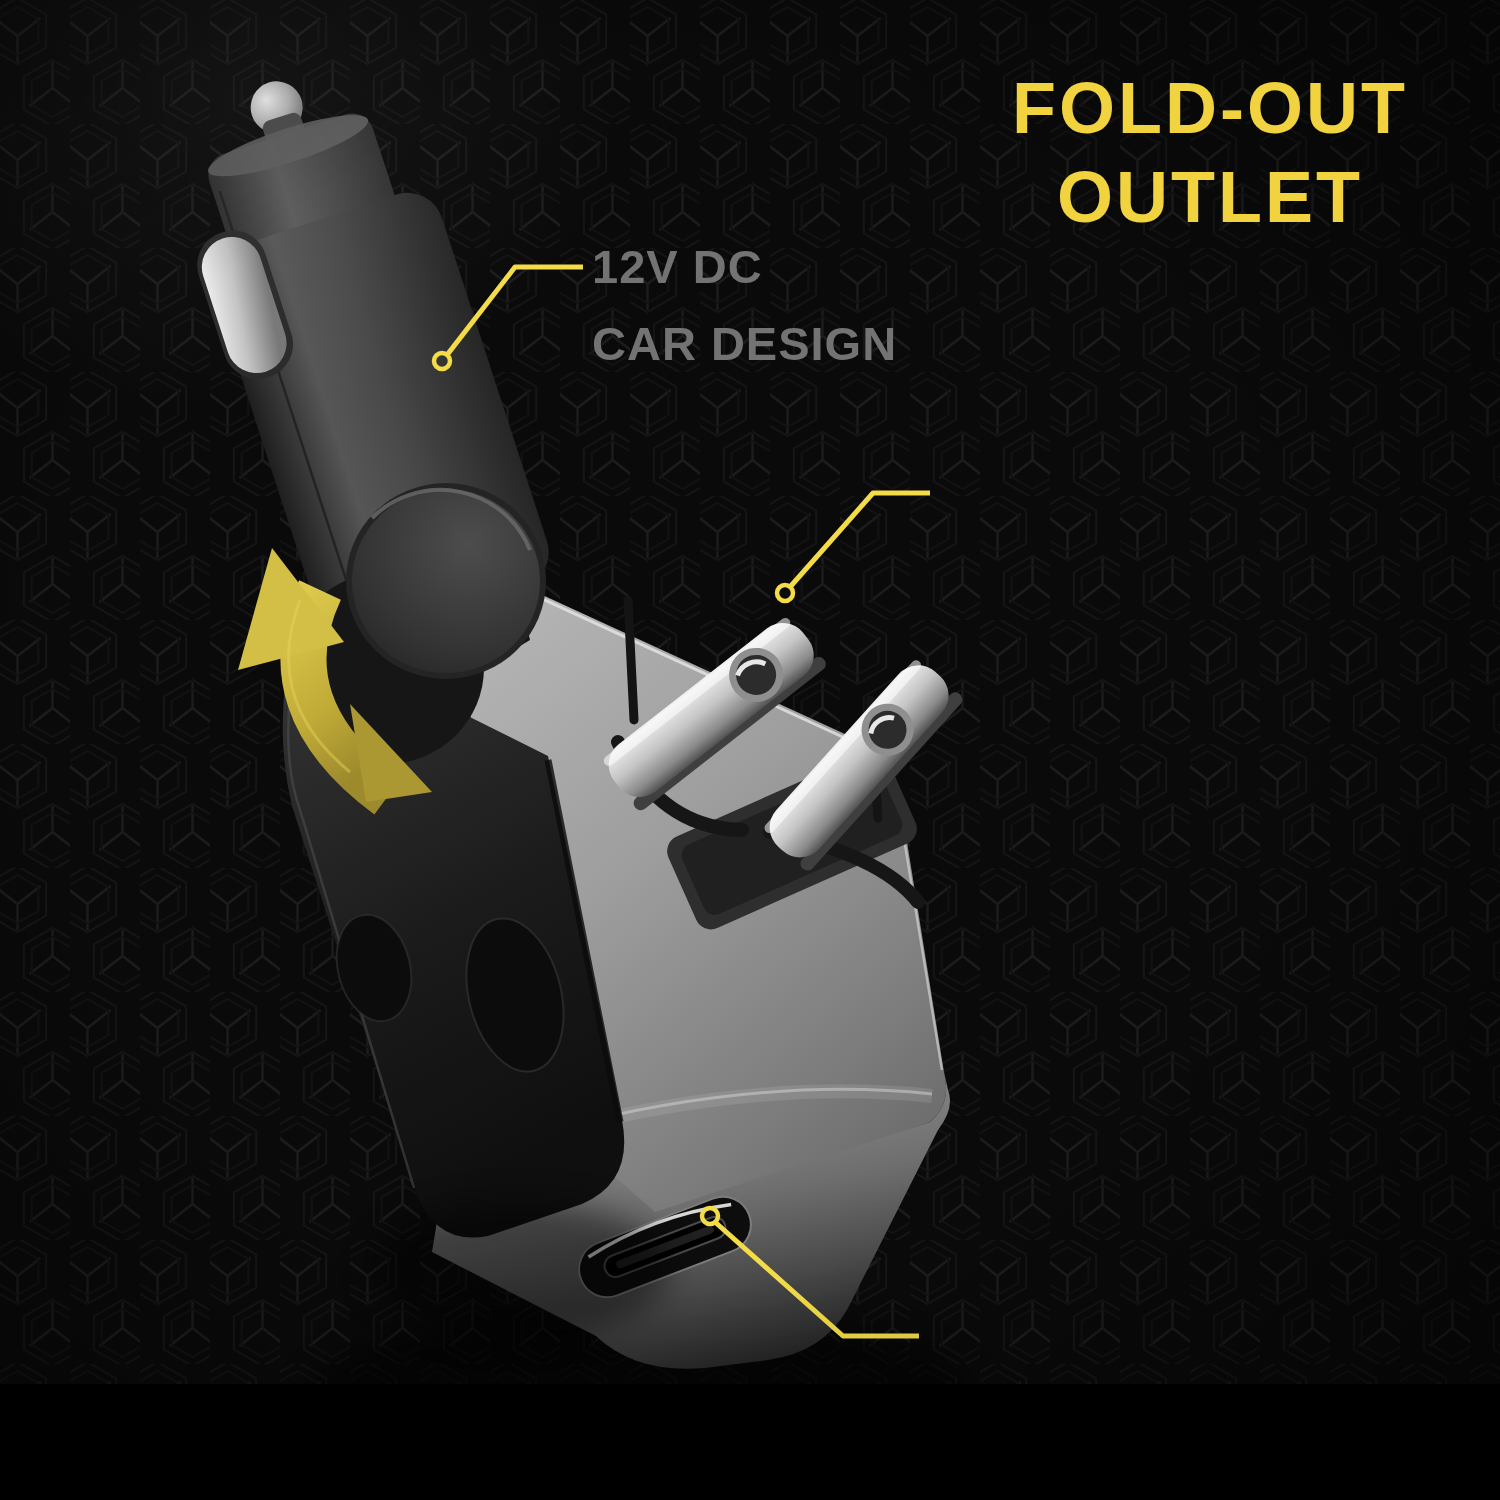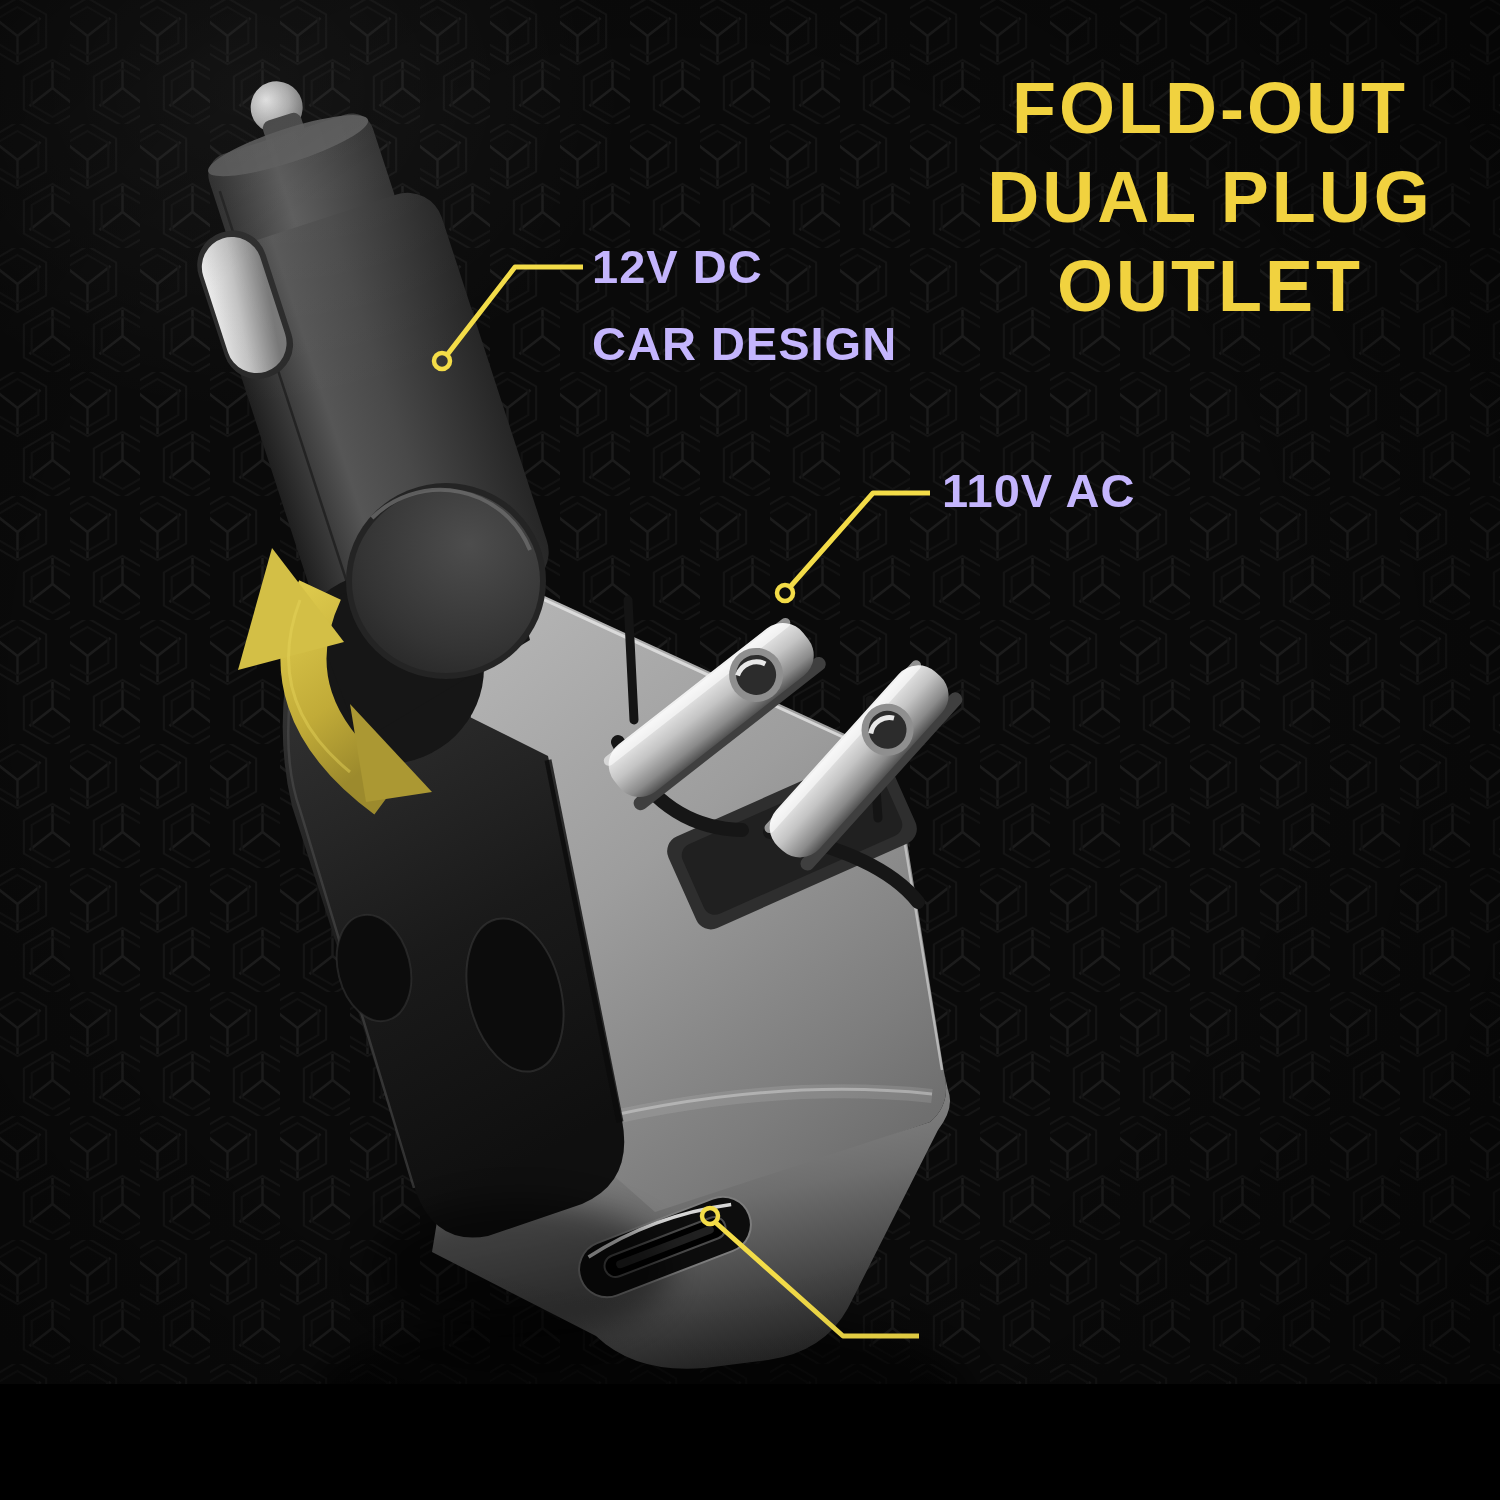--- a/index.html
+++ b/index.html
@@ -12,21 +12,21 @@
   .overlay{position:absolute;left:0;top:0;width:1500px;height:1500px;pointer-events:none;}
   #toplight{background:radial-gradient(600px 500px at 16% 6%, rgba(255,255,255,0.05), rgba(255,255,255,0) 65%);}
   #vignette{background:radial-gradient(1150px 1150px at 44% 46%, rgba(0,0,0,0) 52%, rgba(0,0,0,0.50) 100%);}
 
   .title{
     position:absolute;left:975px;top:64px;width:470px;
     text-align:center;color:#F1D23F;
     font-weight:700;font-size:72px;line-height:89px;letter-spacing:3px;
   }
   .callout{
-    position:absolute;color:#c4b5fd;font-weight:700;
+    position:absolute;color:#737373;font-weight:700;
     font-size:47px;line-height:77px;letter-spacing:1px;white-space:nowrap;
   }
   #callout-car{left:592px;top:228px;}
   #callout-wall{left:942px;top:452px;}
   #callout-usb{left:930px;top:1296px;}
   .reg{font-size:45%;vertical-align:super;letter-spacing:0;}
 </style>
 </head>
 <body>
 
@@ -224,29 +224,27 @@
     <circle cx="785" cy="593" r="8"></circle>
     <circle cx="710" cy="1216" r="8"></circle>
   </g>
 </svg>
 
 <div id="toplight" class="overlay"></div>
 <div id="vignette" class="overlay"></div>
 
 <div class="title">
   <div>FOLD-OUT</div>
-  <div>DUAL PLUG</div>
   <div>OUTLET</div>
 </div>
 
 <div id="callout-car" class="callout">
   <div>12V DC</div>
   <div>CAR DESIGN</div>
 </div>
 
 <div id="callout-wall" class="callout">
-  <div>110V AC</div>
 </div>
 
 <div id="callout-usb" class="callout">
 </div>
 
 </div>
 
 </body></html>

